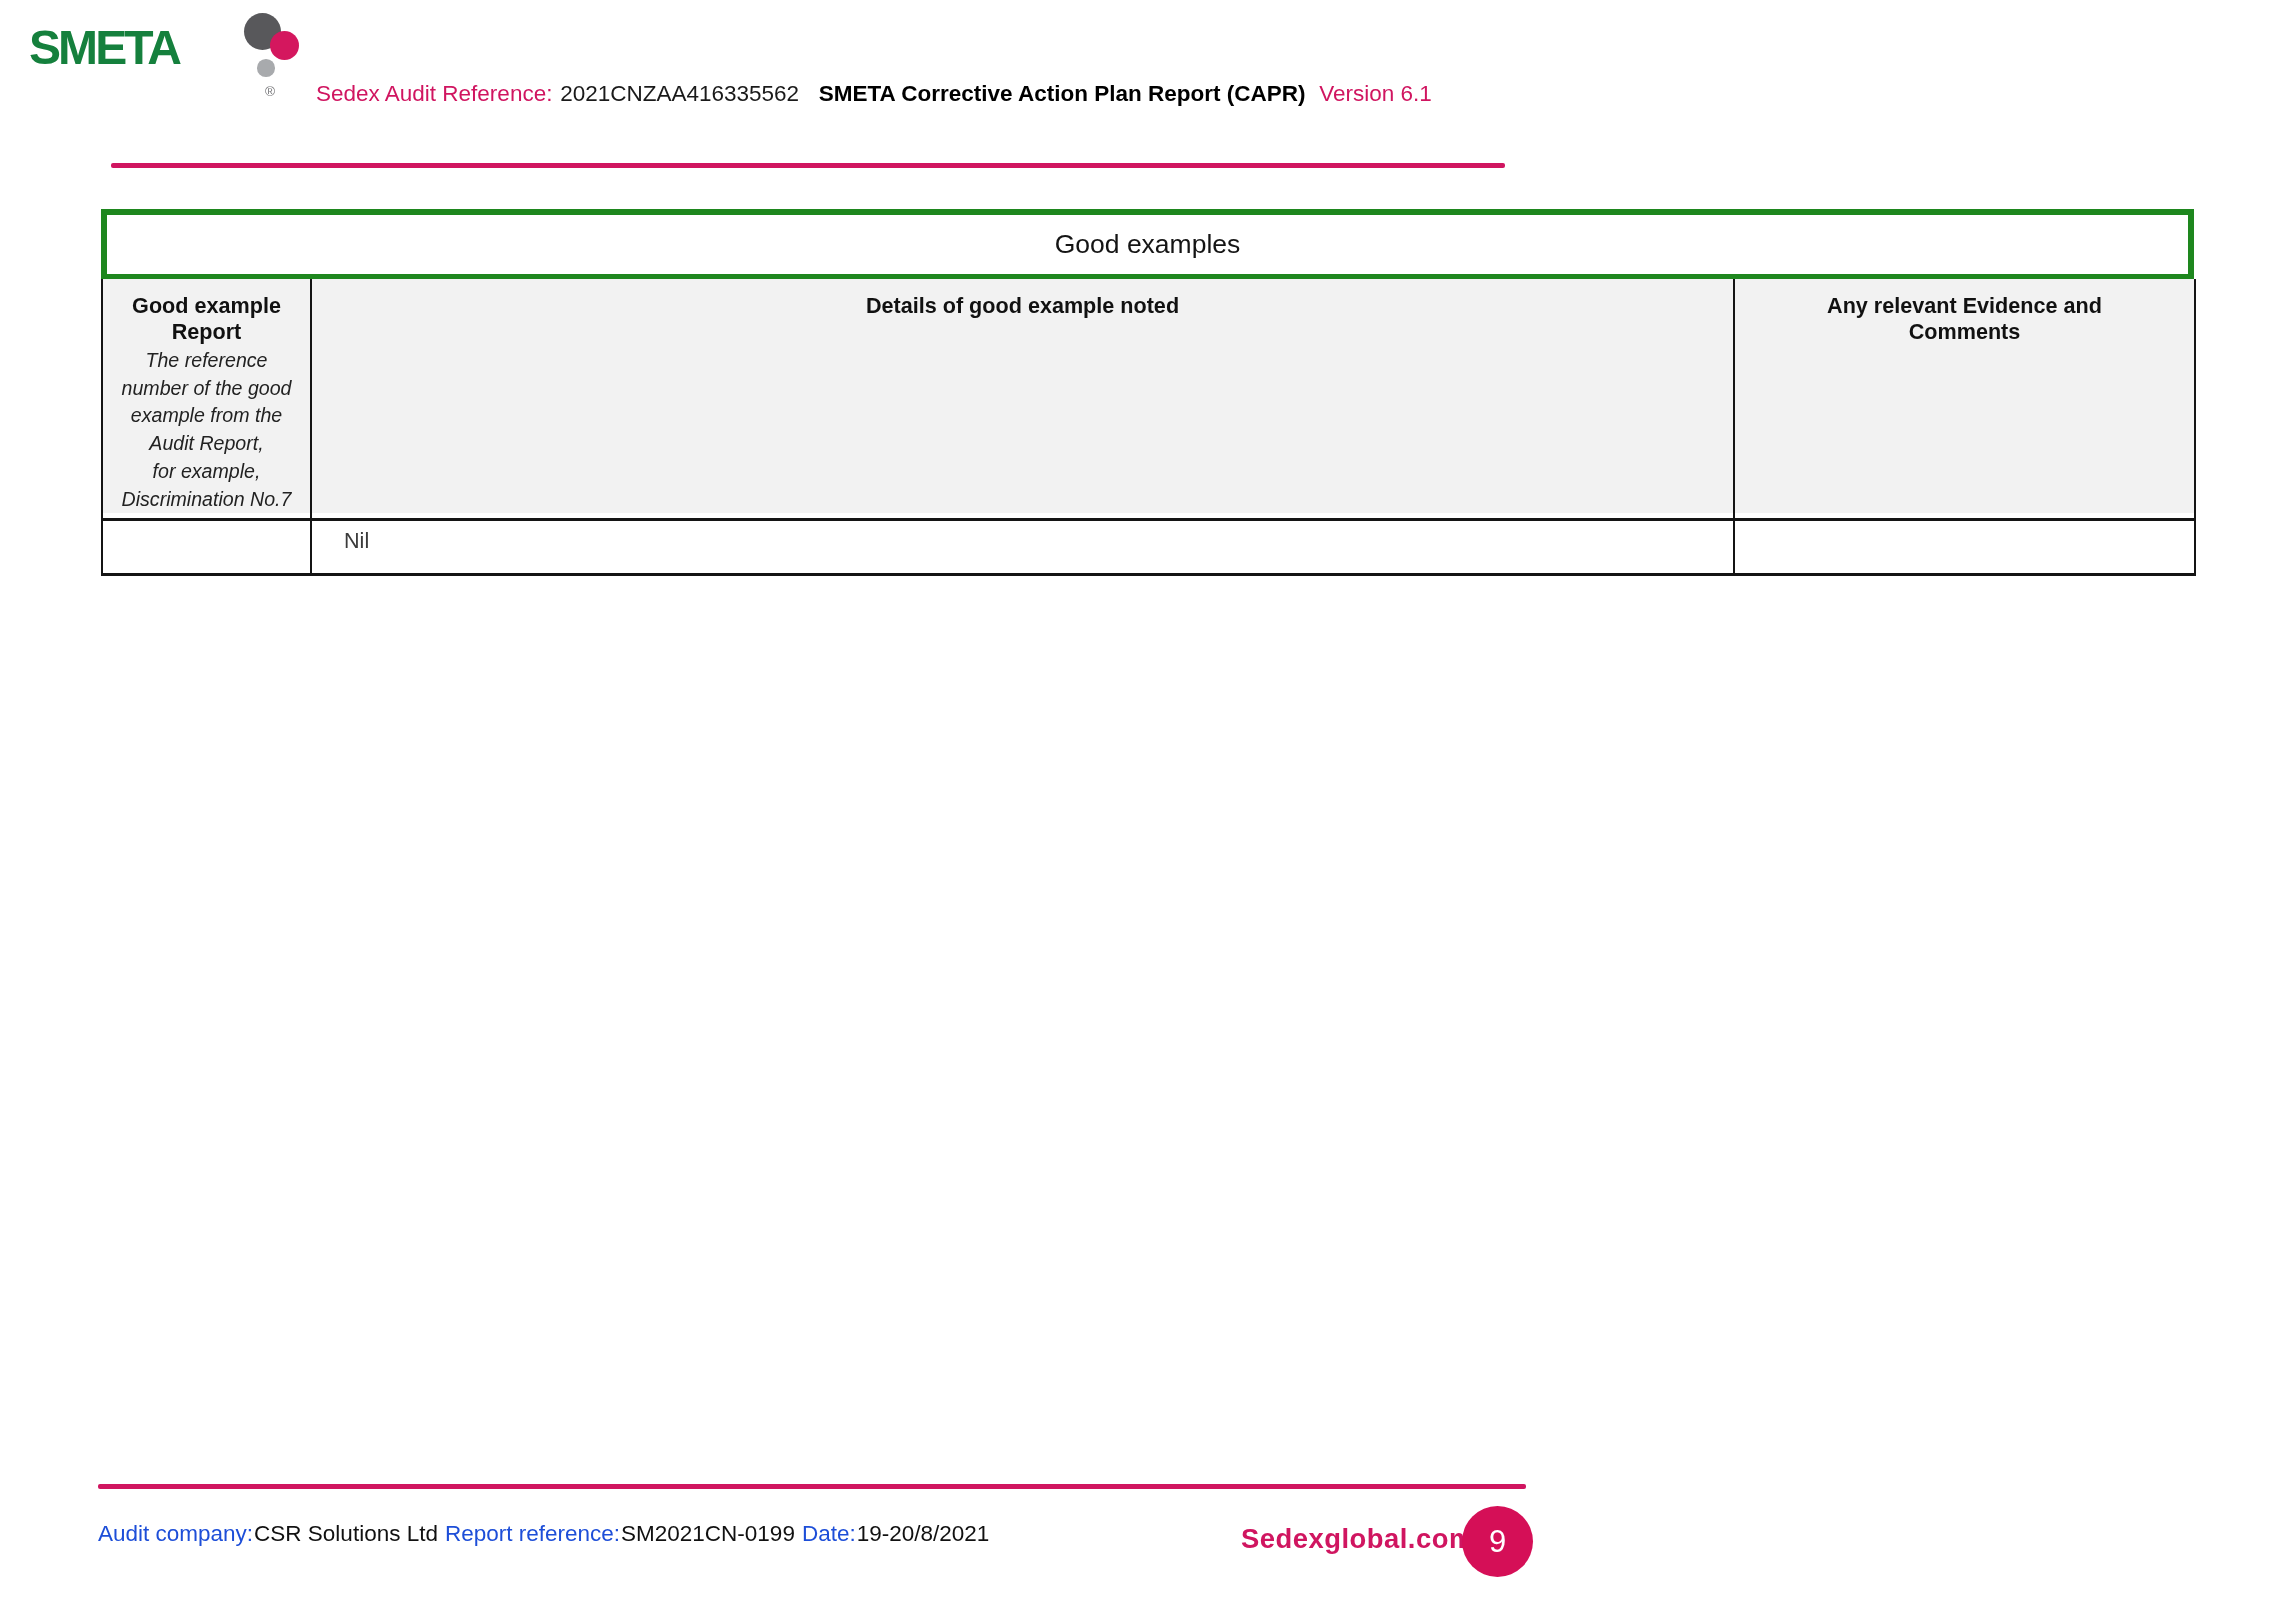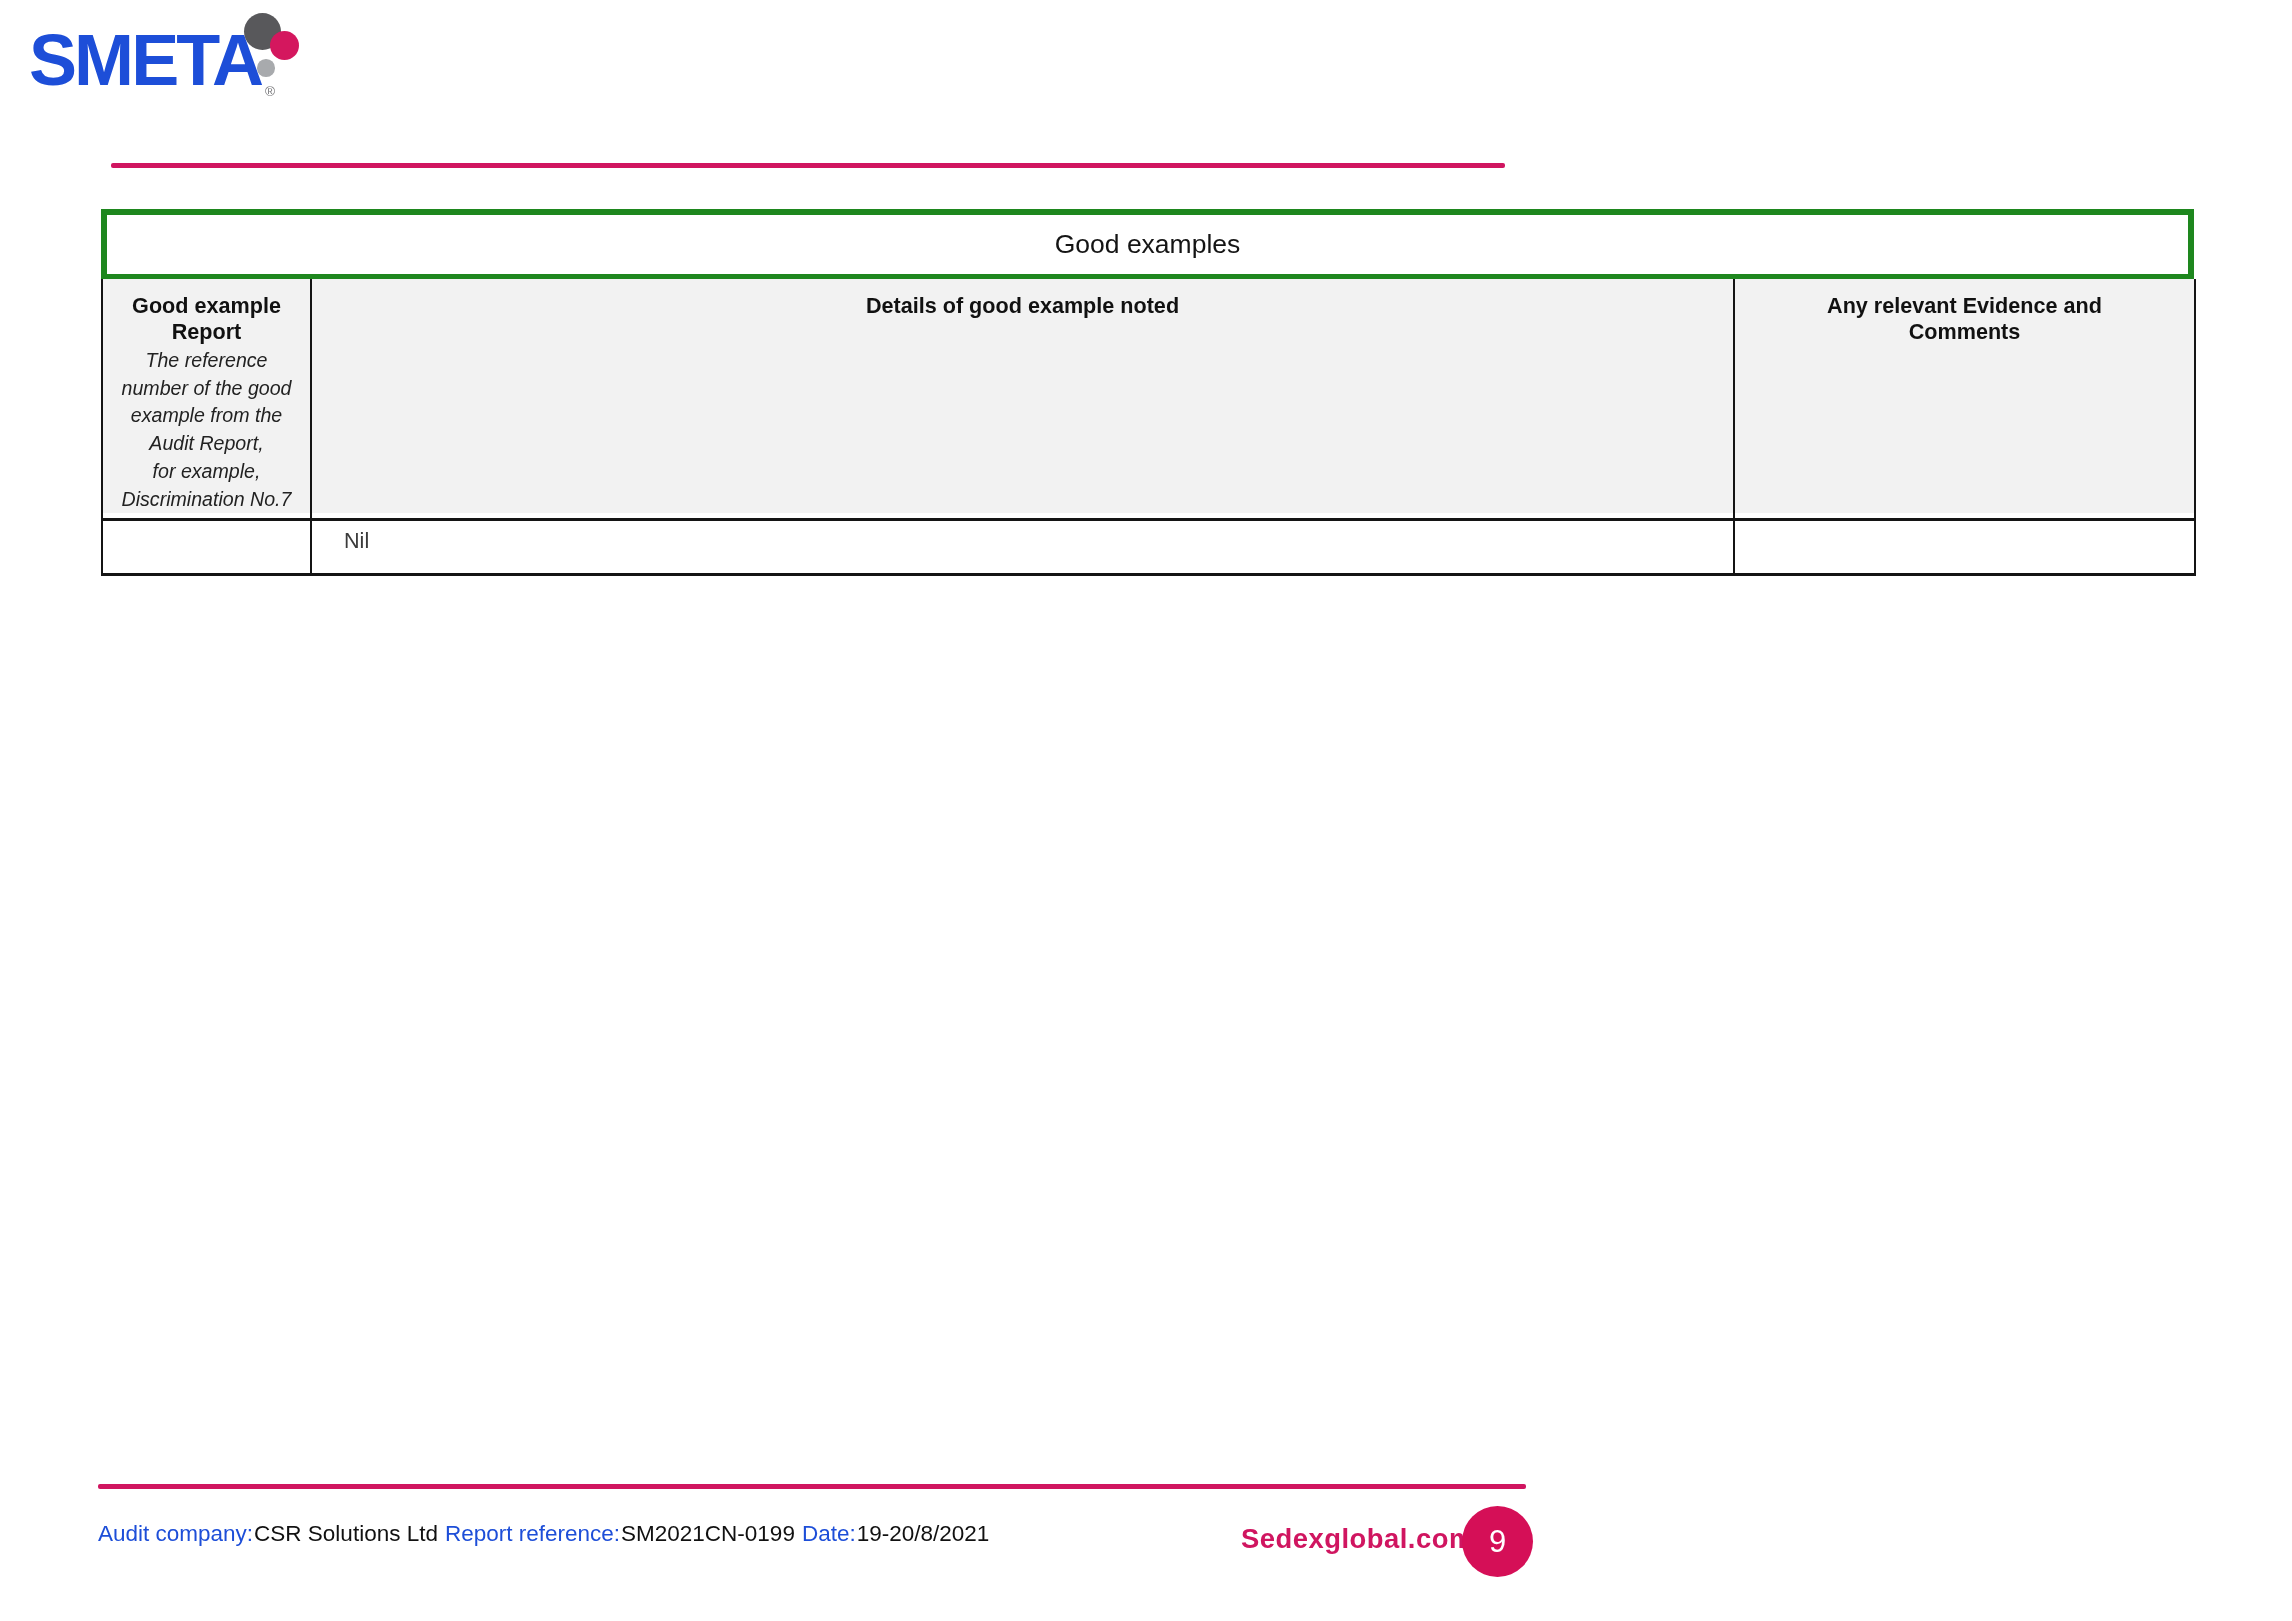--- a/index.html
+++ b/index.html
@@ -10,21 +10,21 @@
     height: 1621px;
     background: #ffffff;
     font-family: "Liberation Sans", sans-serif;
     overflow: hidden;
   }
 
   
   .logo { position: absolute; left: 0; top: 0; width: 353px; height: 147px; }
   .logo-text {
     position: absolute; left: 29px; top: 23.5px;
-    font-size: 72px; font-weight: bold; color: #1d4ed8;
+    font-size: 48px; font-weight: bold; color: #15803d;
     letter-spacing: -2.9px; line-height: 1;
   }
   .dot { position: absolute; border-radius: 50%; }
   .dot-dark  { left: 244px; top: 12.7px; width: 37px; height: 37px; background: #58585b; z-index: 1; }
   .dot-pink  { left: 270px; top: 31px; width: 29px; height: 29px; background: #d4175e; z-index: 2; }
   .dot-light { left: 257px; top: 59px; width: 17.6px; height: 17.6px; background: #a8aaad; z-index: 1; }
   .registered { position: absolute; left: 265px; top: 84px; font-size: 13.7px; color: #77777a; }
 
   
   .header-meta {
@@ -116,20 +116,23 @@
 <div class="page">
 
   <div class="logo">
     <div class="logo-text">SMETA</div>
     <div class="dot dot-dark"></div>
     <div class="dot dot-pink"></div>
     <div class="dot dot-light"></div>
     <div class="registered">®</div>
   </div>
 
+  <div class="header-meta">
+    <span class="pink">Sedex Audit Reference:</span><span class="value">2021CNZAA416335562</span><span class="title">SMETA Corrective Action Plan Report (CAPR)</span><span class="pink version">Version 6.1</span>
+  </div>
 
   <div class="header-rule"></div>
 
   <div class="banner">
     <div class="banner-title">Good examples</div>
   </div>
 
   <table class="capr-table">
     <colgroup>
       <col style="width:209px">

